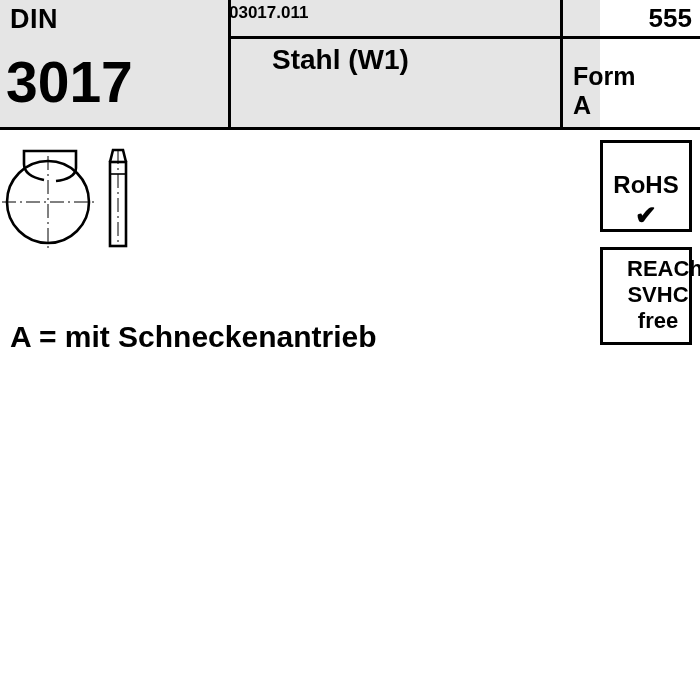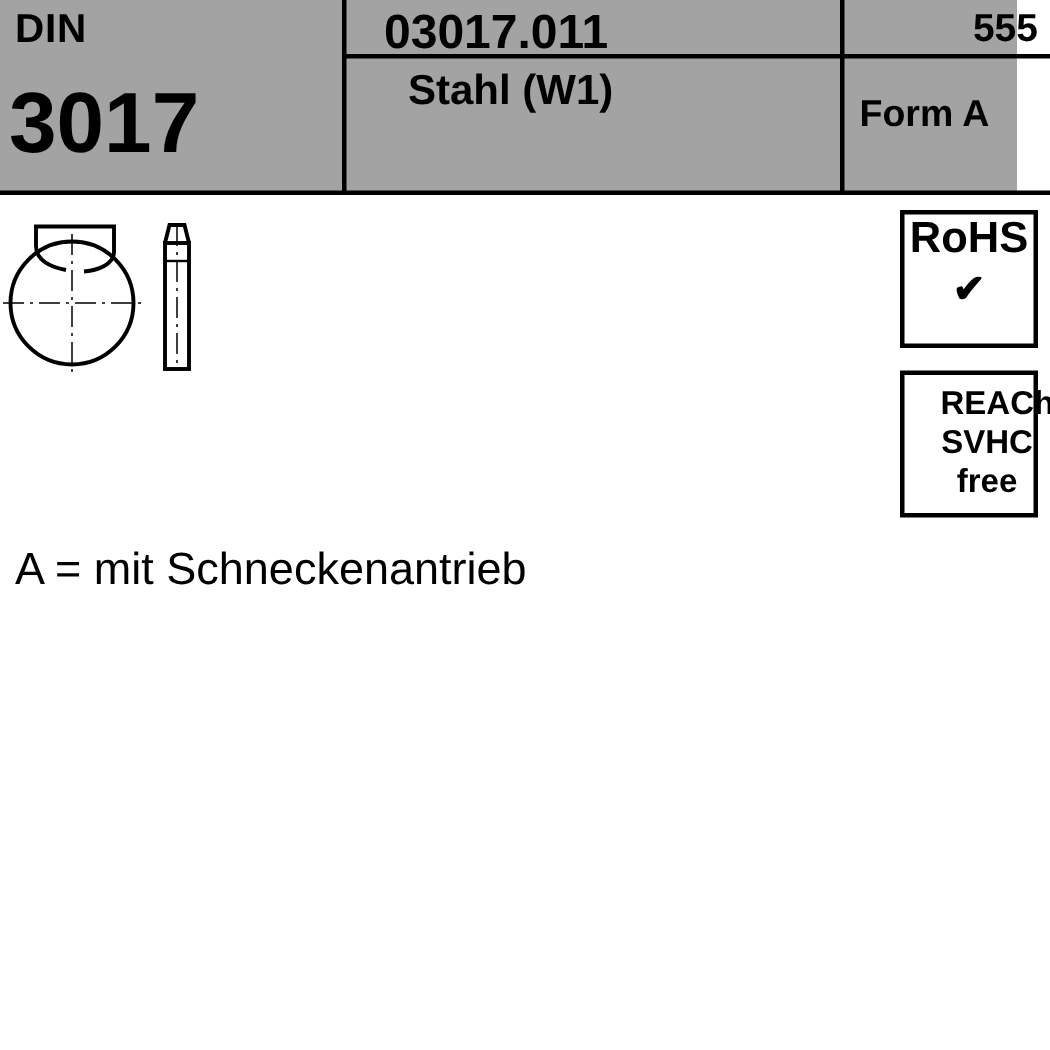--- a/index.html
+++ b/index.html
@@ -18,23 +18,23 @@
     position: relative;
     width: 700px;
     height: 700px;
   }
 
   
   .header-band {
     position: absolute;
     left: 0;
     top: 0;
-    width: 678px;
+    width: 600px;
     height: 130px;
-    background: #a3a3a3;
+    background: #e5e5e5;
   }
   .hdr-rule {
     position: absolute;
     background: #000000;
   }
   
   .sep-1 { left: 228px; top: 0; width: 3px; height: 130px; }
   .sep-2 { left: 560px; top: 0; width: 3px; height: 130px; }
   
   .rule-top { left: 228px; top: 36px; width: 472px; height: 3px; }
@@ -52,23 +52,23 @@
     position: absolute;
     left: 6px;
     top: 53px;
     font-size: 57px;
     font-weight: bold;
     letter-spacing: 0px;
     line-height: 58px;
   }
   .part-number {
     position: absolute;
-    left: 256px;
+    left: 229px;
     top: 3px;
-    font-size: 32px;
+    font-size: 17px;
     font-weight: bold;
   }
   .qty {
     position: absolute;
     left: 640px;
     top: 3px;
     font-size: 26px;
     font-weight: bold;
     text-align: right;
     width: 52px;
@@ -104,22 +104,22 @@
     font-weight: bold;
     background: #ffffff;
   }
   .badge-rohs {
     left: 600px;
     top: 140px;
     width: 92px;
     height: 92px;
   }
   .badge-rohs .bt {
-    font-size: 29px;
-    margin-top: 0;
+    font-size: 24px;
+    margin-top: 28px;
     letter-spacing: 0px;
   }
   .badge-rohs .check {
     font-size: 26px;
     line-height: 28px;
     margin-top: 2px;
   }
   .badge-reach {
     left: 600px;
     top: 247px;
@@ -156,22 +156,21 @@
     left: 10px;
     top: 278px;
     font-size: 30px;
     font-weight: bold;
   }
   .caption-2 {
     position: absolute;
     left: 10px;
     top: 320px;
     font-size: 30px;
-    font-weight: normal;
-    margin-top: 43px;
+    font-weight: bold;
   }
 </style>
 </head>
 <body>
 
 <div class="sheet">
 
   <div class="header-band">
     <div class="hdr-rule sep-1"></div>
     <div class="hdr-rule sep-2"></div>

